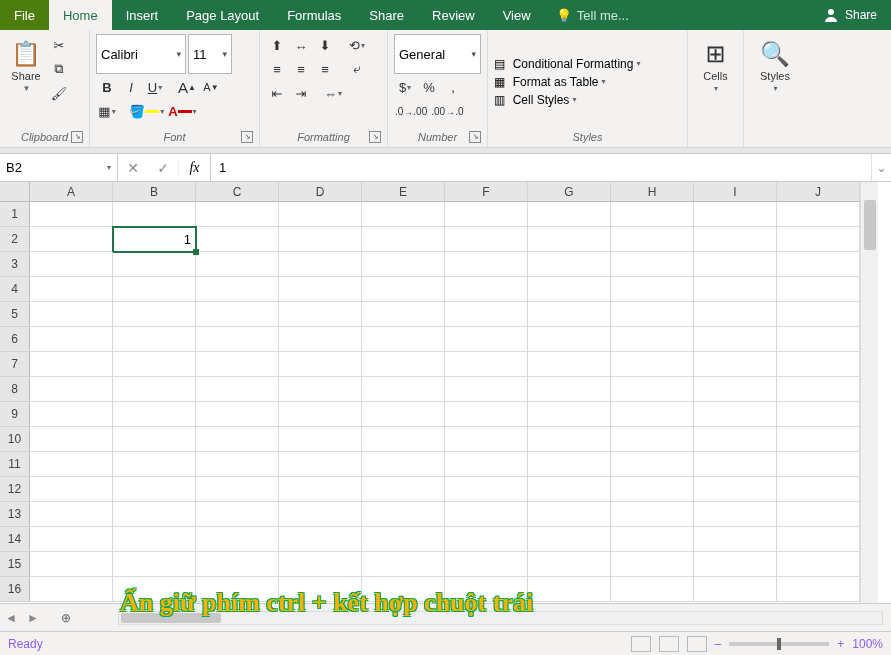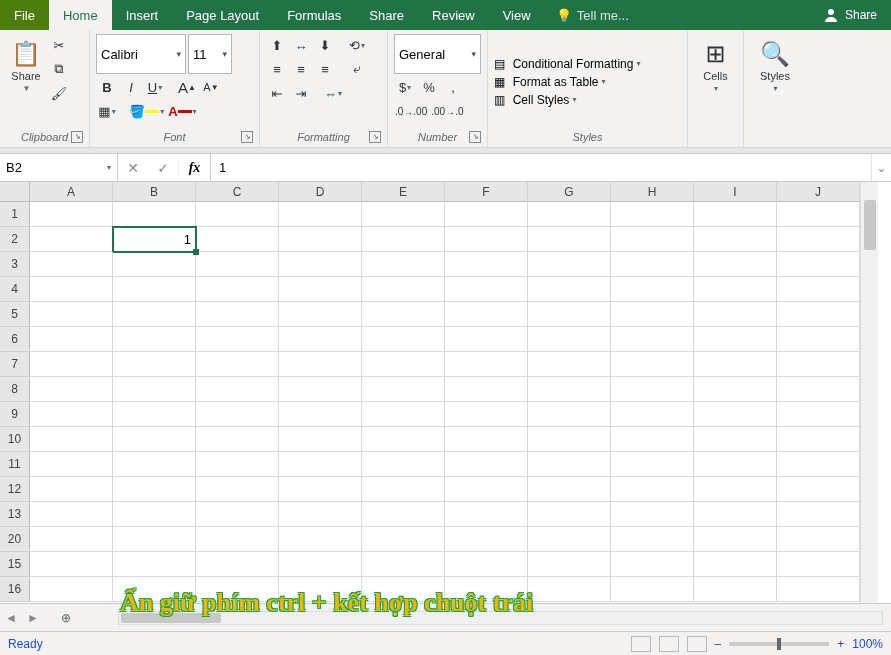--- a/index.html
+++ b/index.html
@@ -30,21 +30,21 @@
 .narrow { width: 44px; justify-content: space-between; }
 
 .ul { text-decoration: underline; }
 .tiny-arrow { font-size: 8px; color: #666; margin-left: 1px; }
 
 
 .fbar { height: 28px; background: #fff; border-bottom: 1px solid #ccc; display: flex; align-items: stretch; }
 .namebox { width: 118px; border-right: 1px solid #ccc; background: #fff; display: flex; align-items: center; padding: 0 6px; justify-content: space-between; font-size: 13px;}
 .fx-area { display: flex; align-items: center; border-right: 1px solid #ccc; }
 .fx-btn { width: 30px; display: flex; align-items: center; justify-content: center; color: #888; font-size: 14px; }
-.fx-label { width: 32px; font-style: italic; font-family: "Times New Roman", serif; font-size: 14px; display: flex; align-items: center; justify-content: center; border-left: 1px solid #eee; font-weight: bold; }
+.fx-label { width: 32px; font-style: italic; font-family: "Times New Roman", serif; font-size: 14px; display: flex; align-items: center; justify-content: center; border-left: 1px solid #eee; }
 .formula-input { flex: 1; padding: 0 8px; display: flex; align-items: center; font-size: 13px; }
 .fbar-expand { width: 20px; display: flex; align-items: center; justify-content: center; color: #888; border-left: 1px solid #e0e0e0; }
 
 
 .sheet-wrap { position: relative; height: 421px; display: flex; background: #fff; }
 .corner { width: 30px; height: 20px; background: #e6e6e6; border-right: 1px solid #bbb; border-bottom: 1px solid #bbb; }
 .colhdrs { display: flex; height: 20px; }
 .colhdr { width: 83px; background: #e6e6e6; border-right: 1px solid #d4d4d4; border-bottom: 1px solid #bbb; text-align: center; font-size: 12px; color: #444; line-height: 20px;}
 .rows { display: flex; flex-direction: column; }
 .rowhdr { width: 30px; height: 25px; background: #e6e6e6; border-right: 1px solid #bbb; border-bottom: 1px solid #d4d4d4; text-align: center; font-size: 12px; color: #444; line-height: 25px;}
@@ -60,21 +60,21 @@
 
 
 .tabrow { height: 28px; background: #f3f2f1; border-top: 1px solid #ccc; display: flex; align-items: center; font-size: 12px; }
 .navbtn { width: 22px; text-align: center; color: #888; cursor: pointer; }
 .sheet-tab { height: 24px; padding: 0 14px; background: #fff; border: 1px solid #aaa; border-bottom: none; display: flex; align-items: center; margin-left: 6px;}
 .newsheet { width: 24px; text-align: center; color: #666; margin-left: 10px;}
 .hscroll { flex: 1; margin: 0 8px 0 40px; height: 14px; background: #f0f0f0; border: 1px solid #ddd; position: relative; }
 .hscroll::before { content:""; position:absolute; left:2px; top:1px; width:100px; height:10px; background:#c8c8c8; border-radius:2px;}
 
 
-.status { height: 24px; background: #f3f2f1; border-top: 1px solid #ccc; display: flex; align-items: center; font-size: 12px; color: #1d4ed8; padding: 0 8px; justify-content: space-between;}
+.status { height: 24px; background: #f3f2f1; border-top: 1px solid #ccc; display: flex; align-items: center; font-size: 12px; color: #8b5cf6; padding: 0 8px; justify-content: space-between;}
 .status-right { display: flex; align-items: center; gap: 8px; }
 .viewbtn { width: 20px; height: 16px; border: 1px solid #bbb; display: inline-block; }
 .zoom-slider { width: 100px; height: 4px; background: #ccc; position: relative; }
 .zoom-slider::before { content:""; position:absolute; left:48px; top:-4px; width:4px; height:12px; background:#666;}
 
 
 .overlay { position: absolute; left: 120px; top: 588px; font-size: 26px; font-weight: bold; color: #ffb000; text-shadow: -1px -1px 0 #0a5, 1px -1px 0 #0a5, -1px 1px 0 #0a5, 1px 1px 0 #0a5; pointer-events: none; font-family: "Times New Roman", serif;}
 
 svg.icon { width: 16px; height: 16px; }
 </style>
@@ -372,21 +372,21 @@
           <div class="rowhdr">4</div>
           <div class="rowhdr">5</div>
           <div class="rowhdr">6</div>
           <div class="rowhdr">7</div>
           <div class="rowhdr">8</div>
           <div class="rowhdr">9</div>
           <div class="rowhdr">10</div>
           <div class="rowhdr">11</div>
           <div class="rowhdr">12</div>
           <div class="rowhdr">13</div>
-          <div class="rowhdr">20</div>
+          <div class="rowhdr">14</div>
           <div class="rowhdr">15</div>
           <div class="rowhdr">16</div>
         </div>
       <div class="grid" id="grid">
           <div class="cellrow">
             <div class="cell"></div>
             <div class="cell"></div>
             <div class="cell"></div>
             <div class="cell"></div>
             <div class="cell"></div>

